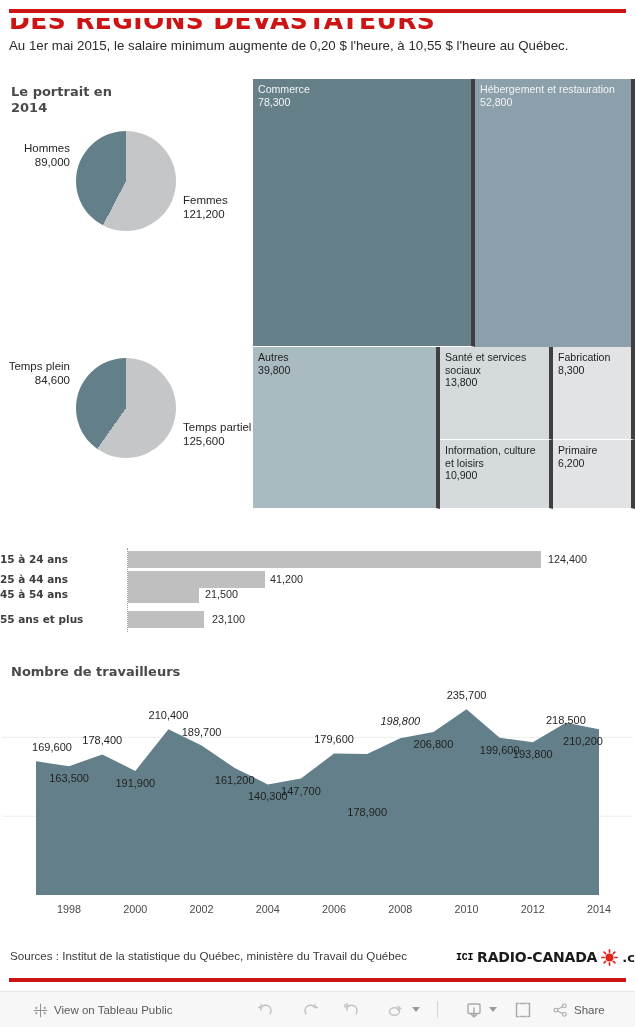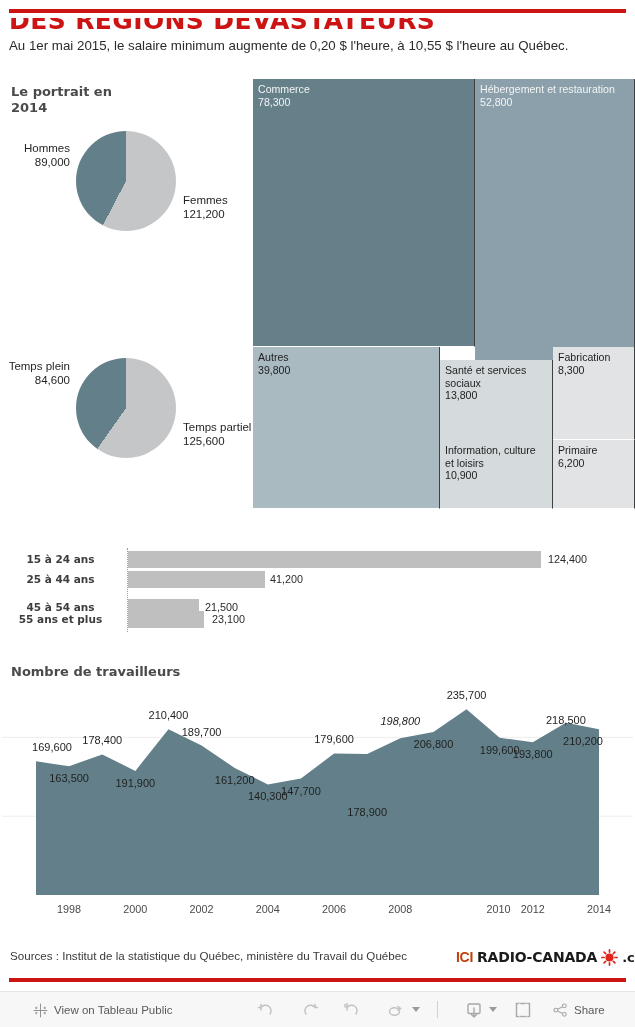--- a/index.html
+++ b/index.html
@@ -80,42 +80,42 @@
   #treemap {
     position: absolute;
     left: 253px; top: 79px;
     width: 382px; height: 430px;
     background: #ffffff;
   }
   .tm-cell {
     position: absolute;
     overflow: hidden;
     padding: 4px 5px 0 5px;
-    border-right: 1px solid #404040;
+    border-right: 4px solid #404040;
     border-bottom: 1px solid #ffffff;
   }
   .tm-name, .tm-val {
     display: block;
     font-size: 10.6px;
     line-height: 12.5px;
     white-space: normal;
   }
   .tm-cell.dark .tm-name, .tm-cell.dark .tm-val { color: #f2f4f5; }
   .tm-cell.light .tm-name, .tm-cell.light .tm-val { color: #1e1e1e; }
 
   
   #barchart {
     position: absolute;
     left: 0px; top: 546px;
     width: 635px; height: 90px;
   }
   .bar-row { position: absolute; left: 0; width: 635px; height: 20px; }
   .bar-cat {
     position: absolute; left: 0; top: 3px;
-    width: 121px; text-align: center;
+    width: 121px; text-align: left;
     font-family: "DejaVu Sans", sans-serif;
     font-weight: bold;
     font-size: 10.5px;
     color: #3d3d3d;
     white-space: nowrap;
   }
   .bar-rect {
     position: absolute; left: 128px; top: 1px;
     height: 17px;
     background: #bfbfbf;
@@ -163,22 +163,22 @@
     line-height: 15px;
     color: #3a3a3a;
   }
   .logo {
     position: absolute; left: 456px; top: 948px;
     height: 18px;
     display: flex; align-items: center; gap: 4px;
     white-space: nowrap;
   }
   .logo-ici {
-    font-family: Liberation Sans, sans-serif;
-    font-weight: bold; font-size: 14px; color: #c2410c;
+    font-family: Liberation Mono, monospace;
+    font-weight: bold; font-size: 10px; color: #000000;
     letter-spacing: -0.3px;
   }
   .logo-rc {
     font-family: "DejaVu Sans", sans-serif;
     font-weight: bold; font-size: 14px; color: #1a1a1a;
     letter-spacing: -0.2px;
   }
   .logo-gem { width: 17px; height: 17px; }
   .logo-ca {
     font-family: "DejaVu Sans", sans-serif;
@@ -270,21 +270,21 @@
   <div class="tm-cell dark" style="left:222px;top:0;width:160px;height:336px;background:#8ba0aa;">
     <span class="tm-name">Hébergement et restauration</span>
     <span class="tm-val">52,800</span>
   </div>
 
   <div class="tm-cell light" style="left:0;top:268px;width:187px;height:162px;background:#a9bac1;">
     <span class="tm-name">Autres</span>
     <span class="tm-val">39,800</span>
   </div>
 
-  <div class="tm-cell light" style="left:187px;top:268px;width:113px;height:93px;background:#d5dadd;margin-top:13px;">
+  <div class="tm-cell light" style="left:187px;top:268px;width:113px;height:93px;background:#d5dadd;">
     <span class="tm-name">Santé et services sociaux</span>
     <span class="tm-val">13,800</span>
   </div>
 
   <div class="tm-cell light" style="left:300px;top:268px;width:82px;height:93px;background:#e2e3e5;">
     <span class="tm-name">Fabrication</span>
     <span class="tm-val">8,300</span>
   </div>
 
   <div class="tm-cell light" style="left:187px;top:361px;width:113px;height:69px;background:#d5dadd;">
@@ -307,21 +307,21 @@
     <div class="bar-rect" style="width:413px;"></div>
     <span class="bar-val" style="left:548px;">124,400</span>
   </div>
 
   <div class="bar-row" style="top:24px;">
     <span class="bar-cat">25 à 44 ans</span>
     <div class="bar-rect" style="width:137px;"></div>
     <span class="bar-val" style="left:270px;">41,200</span>
   </div>
 
-  <div class="bar-row" style="top:52px;">
+  <div class="bar-row" style="top:39px;">
     <span class="bar-cat">45 à 54 ans</span>
     <div class="bar-rect" style="width:71px;"></div>
     <span class="bar-val" style="left:205px;">21,500</span>
   </div>
 
   <div class="bar-row" style="top:64px;">
     <span class="bar-cat">55 ans et plus</span>
     <div class="bar-rect" style="width:76px;"></div>
     <span class="bar-val" style="left:212px;">23,100</span>
   </div>
@@ -352,21 +352,21 @@
     <div class="area-val" style="left: 499.647px; top: 57.7152px;">199,600</div>
     <div class="area-val" style="left: 532.765px; top: 62.2856px;">193,800</div>
     <div class="area-val" style="left: 565.882px; top: 28px;">218,500</div>
     <div class="area-val" style="left: 583px; top: 49.3624px;">210,200</div>
     <div class="area-year" style="left: 69.1176px;">1998</div>
     <div class="area-year" style="left: 135.353px;">2000</div>
     <div class="area-year" style="left: 201.588px;">2002</div>
     <div class="area-year" style="left: 267.824px;">2004</div>
     <div class="area-year" style="left: 334.059px;">2006</div>
     <div class="area-year" style="left: 400.294px;">2008</div>
-    <div class="area-year" style="left: 466.529px; margin-left: 32px;">2010</div>
+    <div class="area-year" style="left: 466.529px;">2010</div>
     <div class="area-year" style="left: 532.765px;">2012</div>
     <div class="area-year" style="left: 599px;">2014</div>
   </div>
 
 <div class="sources">Sources : Institut de la statistique du Québec, ministère du Travail du Québec</div>
 
 <div class="logo">
   <span class="logo-ici">ICI</span>
   <span class="logo-rc">RADIO-CANADA</span>
   <svg class="logo-gem" viewBox="0 0 34 34">

